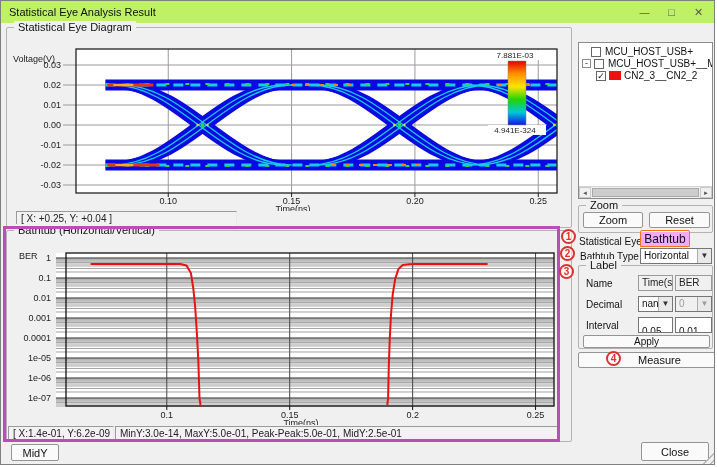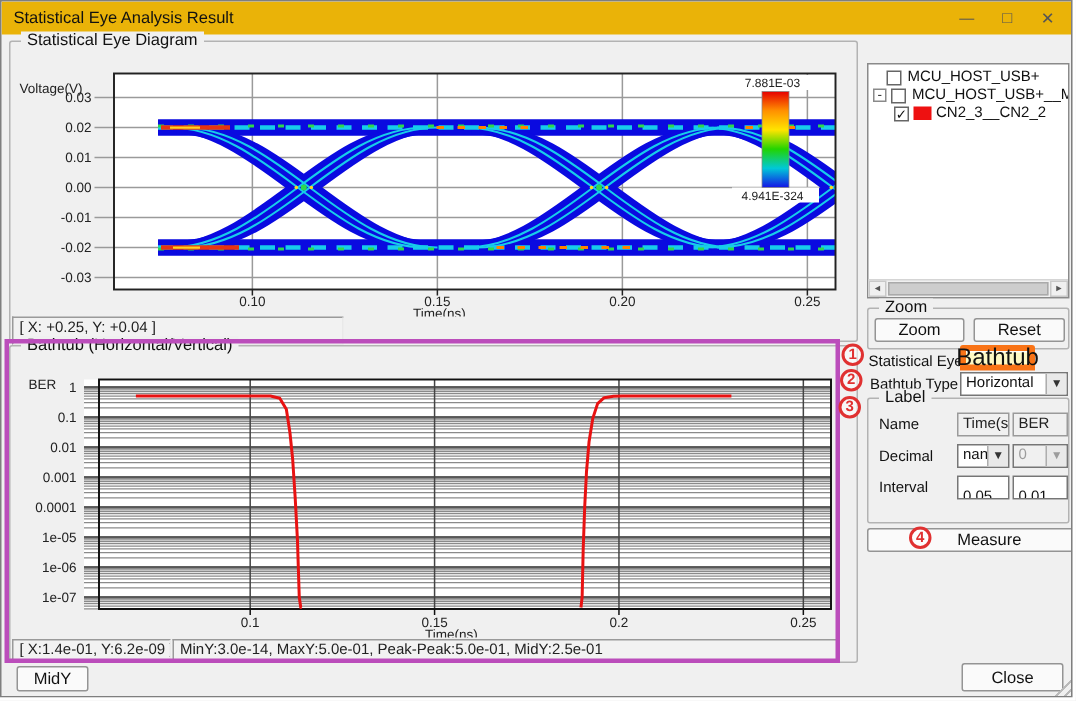--- a/index.html
+++ b/index.html
@@ -2,21 +2,21 @@
 <html><head>
 <meta charset="utf-8">
 <style>
   html,body{margin:0;padding:0;background:#fff;}
   *{box-sizing:border-box;}
   .window{
     position:relative;width:715px;height:465px;margin:0;
     background:#f0f0f0;border:1px solid #7f7f7f;overflow:hidden;
     font-family:"Liberation Sans", sans-serif;font-size:11px;color:#111;
   }
-  .titlebar{position:absolute;left:0;top:0;width:100%;height:22px;background:#eab308;}
+  .titlebar{position:absolute;left:0;top:0;width:100%;height:22px;background:#bef264;}
   .titlebar .title{position:absolute;left:8px;top:0;line-height:22px;font-size:11px;color:#111;}
   .win-controls{position:absolute;right:2px;top:0;height:22px;display:flex;}
   .win-controls span{width:27px;height:22px;display:flex;align-items:center;justify-content:center;color:#555;font-size:10px;}
   .groupbox{position:absolute;border:1px solid #b3b3b3;border-radius:2px;background:transparent;}
   .groupbox>.legend{position:absolute;top:-7px;left:7px;background:#f0f0f0;padding:0 4px;font-size:11px;color:#111;white-space:nowrap;}
   .btn{
     position:absolute;background:#fafafa;border:1px solid #949494;border-radius:2px;
     font-size:11px;color:#111;display:flex;align-items:center;justify-content:center;
     white-space:nowrap;cursor:default;
   }
@@ -34,21 +34,21 @@
   .hscroll{position:absolute;height:12px;background:#f0f0f0;border-top:1px solid #d5d5d5;display:flex;align-items:stretch;}
   .hscroll .arr{width:12px;background:#f0f0f0;border:1px solid #c9c9c9;font-size:7px;line-height:10px;text-align:center;color:#555;}
   .hscroll .thumb{flex:1;margin:1px 1px;background:#cdcdcd;border:1px solid #aaa;}
   .combo{position:absolute;background:#fff;border:1px solid #767676;font-size:10px;line-height:14px;padding-left:3px;white-space:nowrap;overflow:hidden;}
   .combo .arrow{position:absolute;right:0;top:0;bottom:0;width:14px;background:#e9e9e9;border-left:1px solid #aeaeae;font-size:8px;line-height:14px;text-align:center;color:#333;}
   .combo.disabled{background:#f0f0f0;color:#9c9c9c;}
   .flatfield{position:absolute;background:#f0f0f0;border:1px solid #9a9a9a;font-size:10px;line-height:13px;padding-left:3px;white-space:nowrap;overflow:hidden;color:#222;}
   .textfield{position:absolute;background:#fff;border:1px solid #767676;font-size:10px;line-height:13px;padding:12px 0 0 3px;color:#111;font-family:"Liberation Sans",sans-serif;}
   .label-text{position:absolute;font-size:10px;white-space:nowrap;color:#111;}
   .tab-plain{position:absolute;font-size:10px;color:#111;white-space:nowrap;}
-  .tab-raised{position:absolute;background:#fef9c3;border:4px solid #f97316;border-radius:2px 2px 0 0;font-size:16px;display:flex;align-items:center;justify-content:center;box-shadow:inset 0 1px 0 #fff;}
+  .tab-raised{position:absolute;background:#f0abfc;border:1px solid #f97316;border-radius:2px 2px 0 0;font-size:12px;display:flex;align-items:center;justify-content:center;box-shadow:inset 0 1px 0 #fff;}
   .badge{
     position:absolute;width:15px;height:15px;border:2px solid #e03131;border-radius:50%;
     color:#e03131;font-size:10px;font-weight:bold;display:flex;align-items:center;justify-content:center;
     background:rgba(255,255,255,0.55);z-index:60;
   }
   .highlight-rect{position:absolute;border:3px solid #bb4dbb;z-index:50;pointer-events:none;}
   .chart-svg{position:absolute;}
   .grip{position:absolute;width:12px;height:12px;clip-path:polygon(100% 0,100% 100%,0 100%);
     background:repeating-linear-gradient(135deg,#b9b9b9 0 1.5px,transparent 1.5px 4.5px);}
 </style>
@@ -159,21 +159,21 @@
         <path d="M290 84 h70 M330 163.99999999999997 h90 M496 84 h40" stroke="#ff8400" stroke-width="2" stroke-dasharray="5 9"></path>
         <path d="M112.35333333333332 84 h20 M114.35333333333332 163.99999999999997 h18" stroke="#ffd41e" stroke-width="1.5"></path>
       </g>
       <rect x="75" y="48" width="481" height="144" fill="none" stroke="#222" stroke-width="1.3"></rect>
       <rect x="489" y="49" width="52" height="10" fill="#fff"></rect>
       <rect x="487" y="124" width="58" height="10" fill="#fff"></rect>
       <rect x="507" y="60" width="18" height="64" fill="url(#cbgrad)" stroke="#888" stroke-width="0.5"></rect>
       <text x="514" y="57" text-anchor="middle" font-size="8" fill="#222" font-family="Liberation Sans, sans-serif">7.881E-03</text>
       <text x="514" y="132" text-anchor="middle" font-size="8" fill="#222" font-family="Liberation Sans, sans-serif">4.941E-324</text>
     </svg>
-  <div class="sunken" style="left:7px;top:210px;width:221px;height:19px;">[ X:  +0.25, Y:  +0.04 ]</div>
+  <div class="sunken" style="left:15px;top:210px;width:221px;height:19px;">[ X:  +0.25, Y:  +0.04 ]</div>
 
   <div class="groupbox" style="left:5px;top:229px;width:566px;height:212px;">
     <span class="legend">Bathtub (Horizontal/Vertical)</span>
   </div>
   <svg id="bathtub-svg" class="chart-svg" style="left:6px;top:240px;" width="566" height="184" viewBox="6 240 566 184">
       <rect x="55" y="252" width="498" height="153" fill="#fff"></rect>
       <line x1="55" y1="257.9151498112135" x2="553" y2="257.9151498112135" stroke="#8a8a8a" stroke-width="0.8"></line>
       <line x1="55" y1="258.9382002601611" x2="553" y2="258.9382002601611" stroke="#8a8a8a" stroke-width="0.8"></line>
       <line x1="55" y1="260.0980391997149" x2="553" y2="260.0980391997149" stroke="#8a8a8a" stroke-width="0.8"></line>
       <line x1="55" y1="261.4369749923271" x2="553" y2="261.4369749923271" stroke="#8a8a8a" stroke-width="0.8"></line>
@@ -326,20 +326,21 @@
   </div>
   <div class="combo disabled" style="left:674px;top:295px;width:37px;height:16px;">
     <span>0</span>
     <span class="arrow" style="color:#9c9c9c;">▼</span>
   </div>
 
   <span class="label-text" style="left:585px;top:319px;">Interval</span>
   <input class="textfield" style="left: 637px; top: 316px; width: 35px; height: 16px;" value="0.05">
   <input class="textfield" style="left: 674px; top: 316px; width: 37px; height: 16px;" value="0.01">
 
+  <div class="btn" style="left:582px;top:334px;width:127px;height:13px;font-size:10px;">Apply</div>
 
   <div class="btn" style="left:577px;top:351px;width:163px;height:16px;">Measure</div>
 
   <div class="badge" style="left:560px;top:228px;">1</div>
   <div class="badge" style="left:559px;top:245px;">2</div>
   <div class="badge" style="left:558px;top:263px;">3</div>
   <div class="badge" style="left:605px;top:350px;">4</div>
 
   <div class="btn" style="left:10px;top:443px;width:48px;height:17px;">MidY</div>
   <div class="btn" style="left:62px;top:443px;width:48px;height:17px;margin-top:36px;">Save</div>

